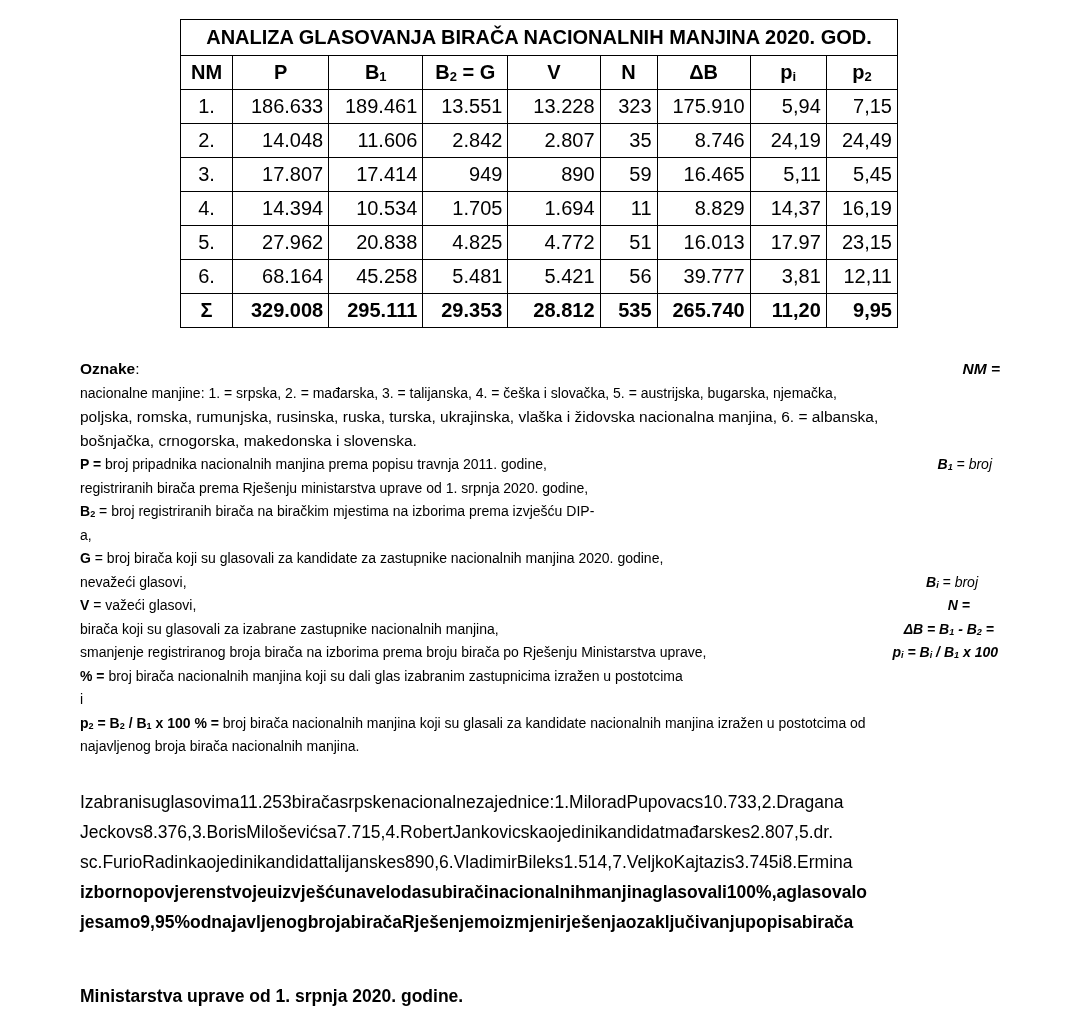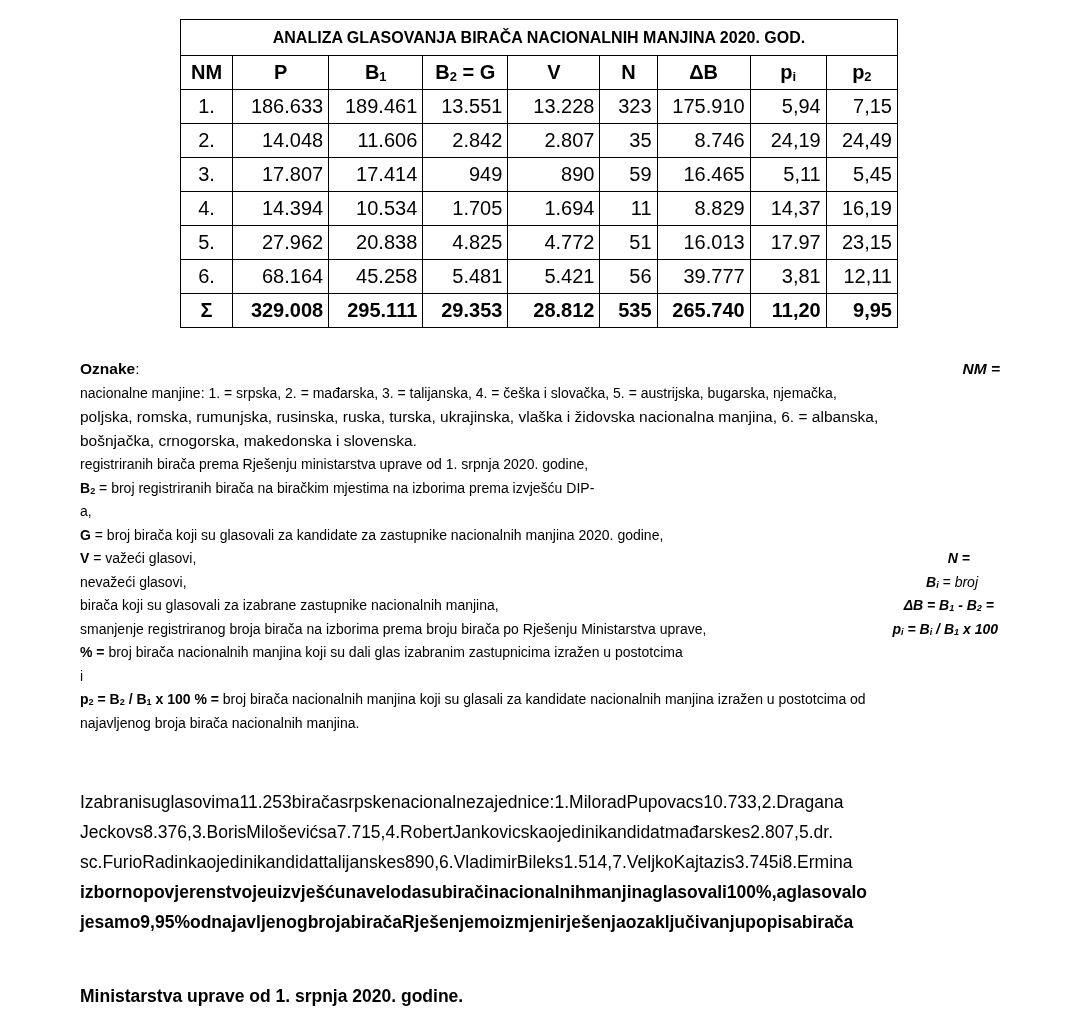--- a/index.html
+++ b/index.html
@@ -1,19 +1,19 @@
 <!DOCTYPE html>
 <html><head>
 <meta charset="utf-8">
 <style>
   html, body { margin:0; padding:0; background:#ffffff; }
   body { width:1079px; height:1026px; position:relative; overflow:hidden; color:#000; font-family:"Liberation Sans", sans-serif; }
   table.t { position:absolute; left:180px; top:19px; border-collapse:collapse; table-layout:fixed; width:718px; }
   table.t td, table.t th { border:1px solid #000; padding:0 5px; height:33px; font-size:20px; line-height:33px; white-space:nowrap; }
-  table.t th.title { font-weight:bold; font-size:16px; text-align:center; height:35px; line-height:35px; letter-spacing:0px; }
+  table.t th.title { font-weight:bold; font-size:20px; text-align:center; height:35px; line-height:35px; letter-spacing:0px; }
   table.t th.h { font-weight:bold; text-align:center; font-size:20px; }
   table.t td { text-align:right; font-weight:normal; }
   table.t td.nm { text-align:center; }
   table.t tr.sum td { font-weight:bold; }
   sub { font-size:0.65em; vertical-align:-0.15em; line-height:0; }
   .notes { position:absolute; left:80px; top:357px; width:920px; font-size:14px; line-height:23.5px; }
   .notes .row { position:relative; height:23.5px; white-space:nowrap; }
   .notes .row.big { font-size:15.5px; height:24px; line-height:24px; }
   .notes .r { position:absolute; right:0; top:0;font-style:italic; }
   .notes b { font-weight:bold; }
@@ -135,31 +135,35 @@
 </table>
 
 <div class="notes">
   <div class="row big">
     <b>Oznake</b><span>:</span>
     <b class="r">NM =</b>
   </div>
   <div class="row big"><span style="font-size:14px">nacionalne manjine: 1. = srpska, 2. = mađarska, 3. = talijanska, 4. = češka i slovačka, 5. = austrijska, bugarska, njemačka,</span></div>
   <div class="row big"><span>poljska, romska, rumunjska, rusinska, ruska, turska, ukrajinska, vlaška i židovska nacionalna manjina, 6. = albanska,</span></div>
   <div class="row big"><span>bošnjačka, crnogorska, makedonska i slovenska.</span></div>
+  <div class="row">
+    <b>P =</b><span> broj pripadnika nacionalnih manjina prema popisu travnja 2011. godine,</span>
+    <span class="r" style="right:8px"><b>B</b><sub><b>1</b></sub><span> = broj</span></span>
+  </div>
   <div class="row"><span>registriranih birača prema Rješenju ministarstva uprave od 1. srpnja 2020. godine,</span></div>
   <div class="row"><b>B</b><sub><b>2</b></sub><span> = broj registriranih birača na biračkim mjestima na izborima prema izvješću DIP-</span></div>
   <div class="row"><span>a,</span></div>
   <div class="row"><b>G</b><span> = broj birača koji su glasovali za kandidate za zastupnike nacionalnih manjina 2020. godine,</span></div>
   <div class="row">
+    <span>nevažeći glasovi,</span>
+    <span class="r" style="right:22px"><b>B</b><sub><b>i</b></sub><span> = broj</span></span>
+  </div>
+  <div class="row">
     <b>V</b><span> = važeći glasovi,</span>
     <b class="r" style="right:30px">N =</b>
-  </div>
-  <div class="row">
-    <span>nevažeći glasovi,</span>
-    <span class="r" style="right:22px"><b>B</b><sub><b>i</b></sub><span> = broj</span></span>
   </div>
   <div class="row">
     <span>birača koji su glasovali za izabrane zastupnike nacionalnih manjina,</span>
     <b class="r" style="right:6px"><span>ΔB = B</span><sub>1</sub><span> - B</span><sub>2</sub><span> =</span></b>
   </div>
   <div class="row">
     <span>smanjenje registriranog broja birača na izborima prema broju birača po Rješenju Ministarstva uprave,</span>
     <b class="r" style="right:2px"><span>p</span><sub>i</sub><span> = B</span><sub>i</sub><span> / B</span><sub>1</sub><span> x 100</span></b>
   </div>
   <div class="row"><b>% =</b><span> broj birača nacionalnih manjina koji su dali glas izabranim zastupnicima izražen u postotcima</span></div>

